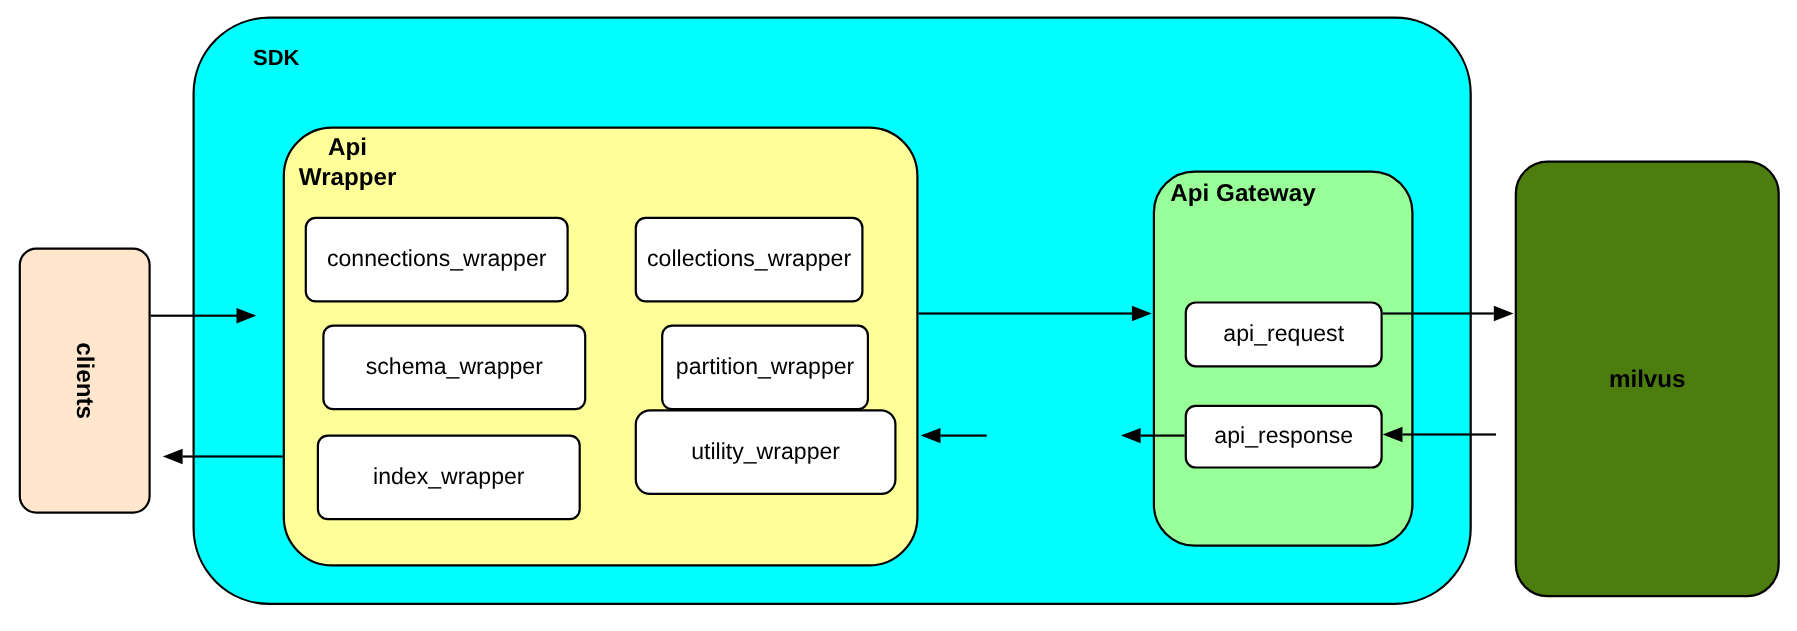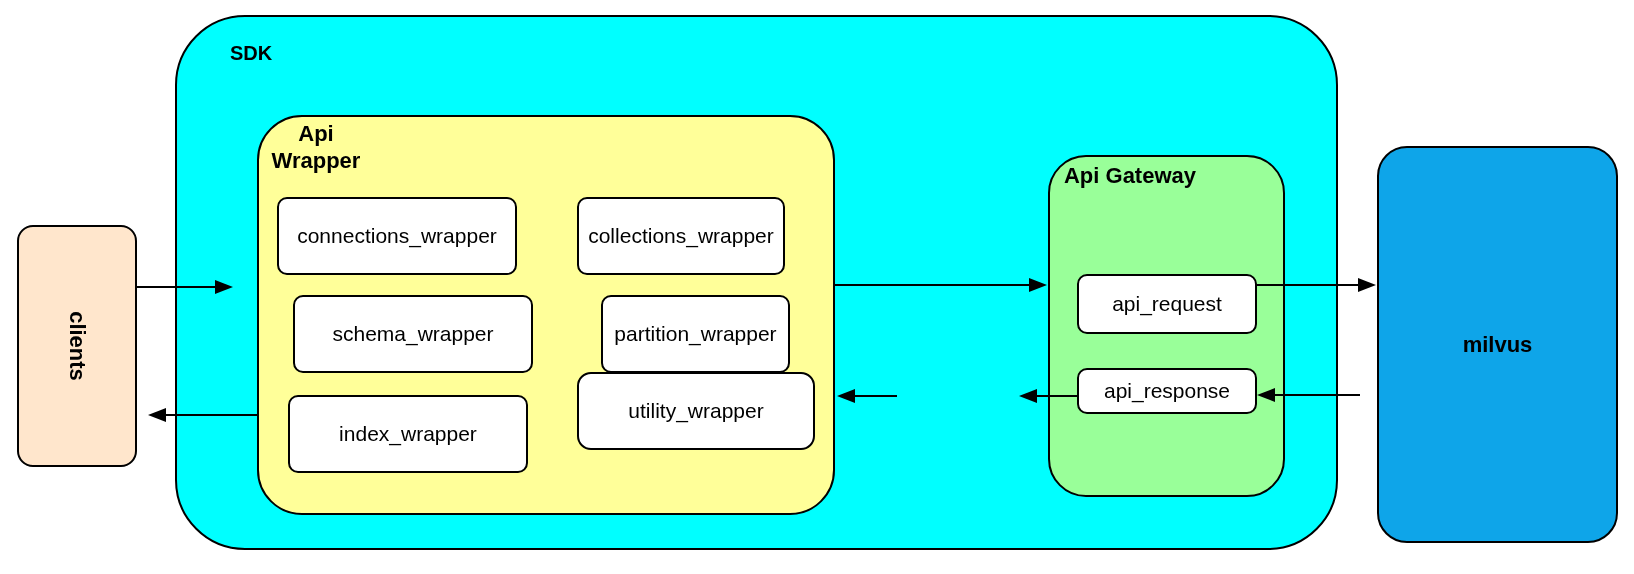--- a/index.html
+++ b/index.html
@@ -14,21 +14,21 @@
   }
   .node {
     position: absolute;
     border: 2px solid #000000;
     box-sizing: border-box;
   }
   .fill-cyan   { background: #00ffff; }
   .fill-yellow { background: #ffff99; }
   .fill-green  { background: #99ff99; }
   .fill-peach  { background: #ffe6cc; }
-  .fill-gray   { background: #0ea5e9; }
+  .fill-gray   { background: #4d7c0f; }
   .fill-white  { background: #ffffff; }
 
   .leafbox {
     border-radius: 10px;
     display: flex;
     align-items: center;
     justify-content: center;
     font-size: 21px;
     text-align: right;
   }
@@ -94,21 +94,21 @@
   <div class="node fill-white leafbox" style="left:288px; top:395px; width:240px; height:78px;">index_wrapper</div>
 
   <div class="node fill-white leafbox" style="left:577px; top:197px; width:208px; height:78px;">collections_wrapper</div>
   <div class="node fill-white leafbox" style="left:577px; top:295px; width:189px; height:78px;margin-left:24px;">partition_wrapper</div>
   <div class="node fill-white leafbox" style="left:577px; top:372px; width:238px; height:78px;border-radius:14px;">utility_wrapper</div>
 
   <div class="node fill-green" style="left:1048px; top:155px; width:237px; height:342px; border-radius:38px;"></div>
   <div class="container-label" style="left:1060px; top:162px; width:140px;">Api Gateway</div>
 
   <div class="node fill-white leafbox" style="left:1077px; top:257px; width:180px; height:60px;margin-top:17px;">api_request</div>
-  <div class="node fill-white leafbox" style="left:1077px; top:368px; width:180px; height:46px;">api_response</div>
+  <div class="node fill-white leafbox" style="left:1077px; top:368px; width:180px; height:58px;">api_response</div>
 
 
   <div class="node fill-peach" style="left:17px; top:225px; width:120px; height:242px; border-radius:16px;"></div>
   <div class="vlabel" style="left:77px; top:346px;">clients</div>
 
   <div class="node fill-gray center-label" style="left:1377px; top:146px; width:241px; height:397px; border-radius:30px;">milvus</div>
 
   <div>
     <div class="edge-line" style="left:137px; top:286px; width:80px;"></div>
     <div class="arrow-right" style="left:215px; top:280px;"></div>

